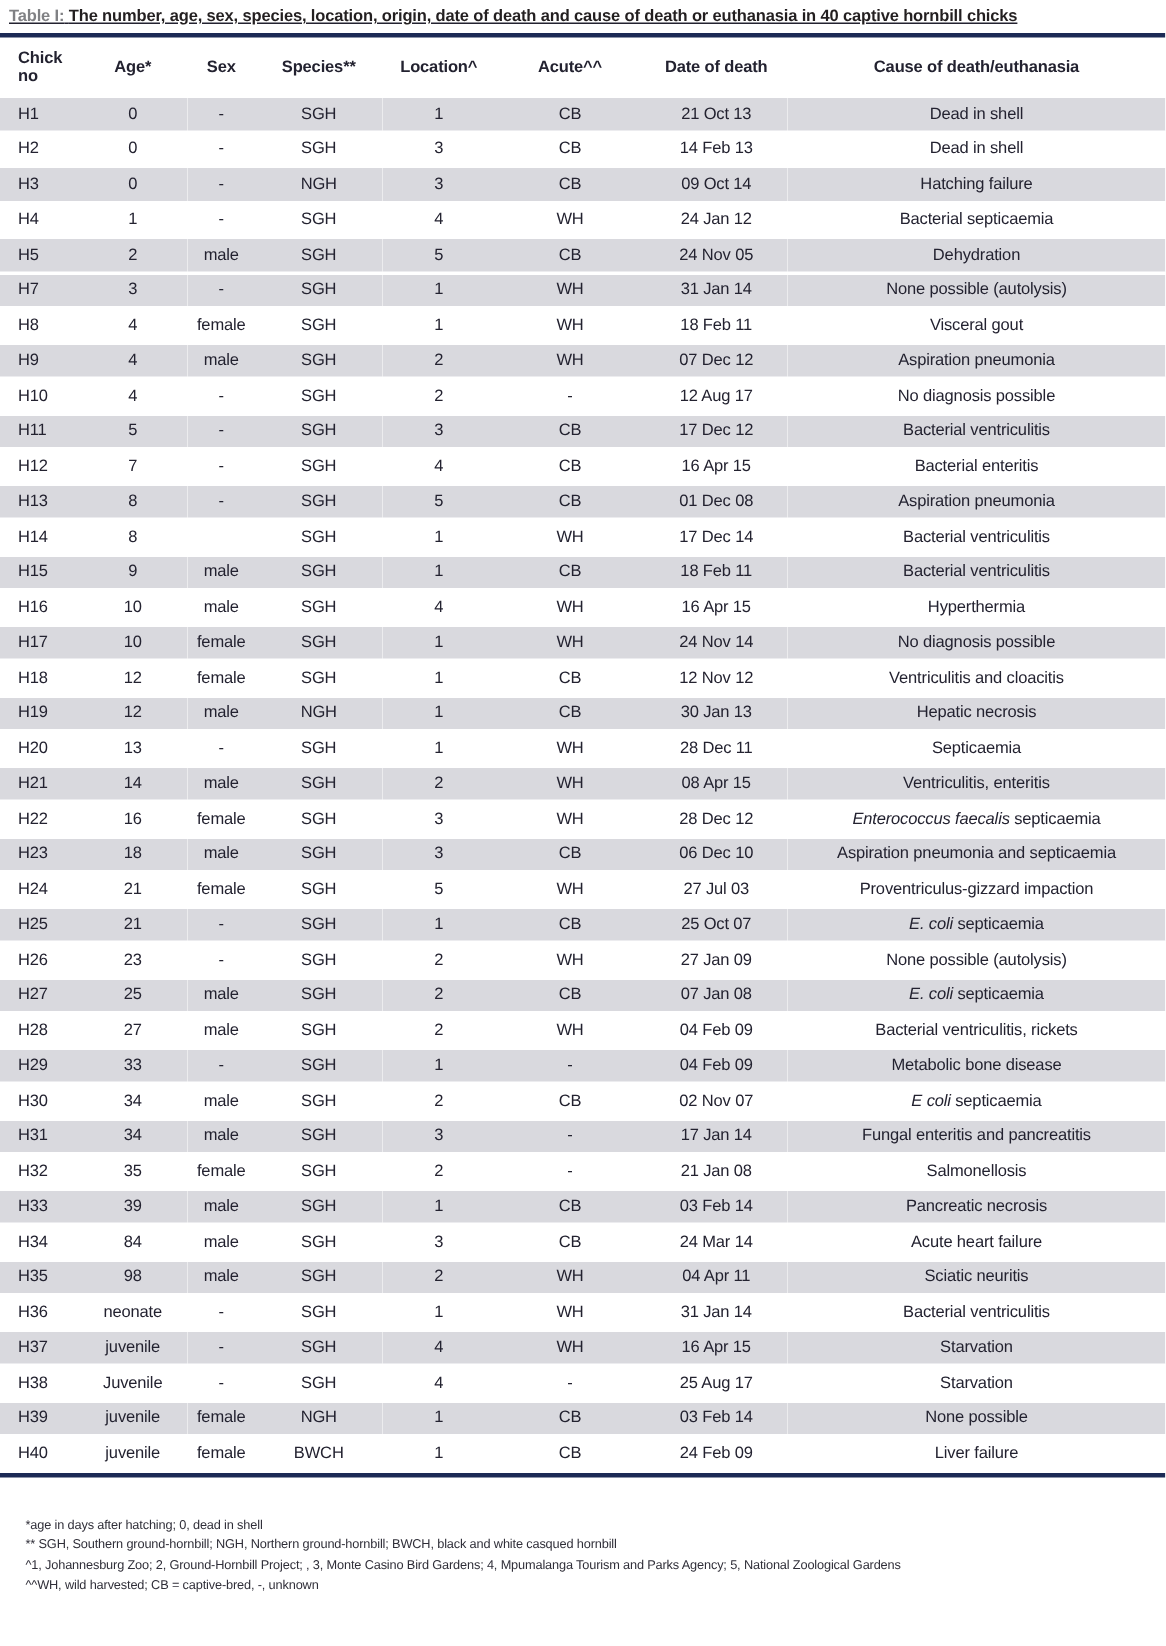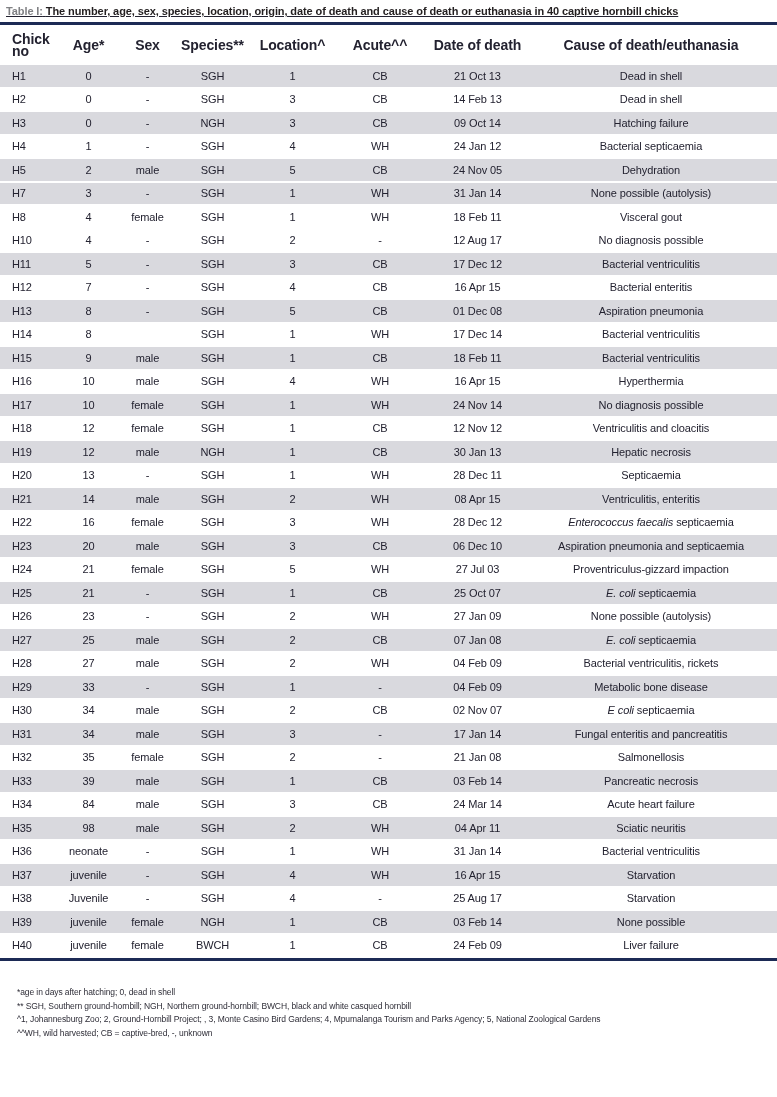--- a/index.html
+++ b/index.html
@@ -22,21 +22,21 @@
   }
   .title-label{color:#808184;}
   .title-text{color:#231f20;}
   .rule{height:3px;background:#1c2a55;width:777px;}
   table.data{
     width:777px;
     border-collapse:collapse;
     table-layout:fixed;
   }
   table.data th{
-    font-size:14px;
+    font-size:11px;
     font-weight:bold;
     color:#232230;
     text-align:center;
     vertical-align:middle;
     height:36px;
     padding:2px 0;
     letter-spacing:-0.1px;
     line-height:12px;
     margin-top:41px;
   }
@@ -164,20 +164,30 @@
         <tr>
           <td class="col-left">H8</td>
           <td>4</td>
           <td>female</td>
           <td>SGH</td>
           <td>1</td>
           <td>WH</td>
           <td>18 Feb 11</td>
           <td>Visceral gout</td>
         </tr>
+        <tr class="shaded">
+          <td class="col-left">H9</td>
+          <td>4</td>
+          <td>male</td>
+          <td>SGH</td>
+          <td>2</td>
+          <td>WH</td>
+          <td>07 Dec 12</td>
+          <td>Aspiration pneumonia</td>
+        </tr>
         <tr>
           <td class="col-left">H10</td>
           <td>4</td>
           <td>-</td>
           <td>SGH</td>
           <td>2</td>
           <td>-</td>
           <td>12 Aug 17</td>
           <td>No diagnosis possible</td>
         </tr>
@@ -296,21 +306,21 @@
           <td>16</td>
           <td>female</td>
           <td>SGH</td>
           <td>3</td>
           <td>WH</td>
           <td>28 Dec 12</td>
           <td><i>Enterococcus faecalis</i> septicaemia</td>
         </tr>
         <tr class="shaded">
           <td class="col-left">H23</td>
-          <td>20</td>
+          <td>18</td>
           <td>male</td>
           <td>SGH</td>
           <td>3</td>
           <td>CB</td>
           <td>06 Dec 10</td>
           <td>Aspiration pneumonia and septicaemia</td>
         </tr>
         <tr>
           <td class="col-left">H24</td>
           <td>21</td>

